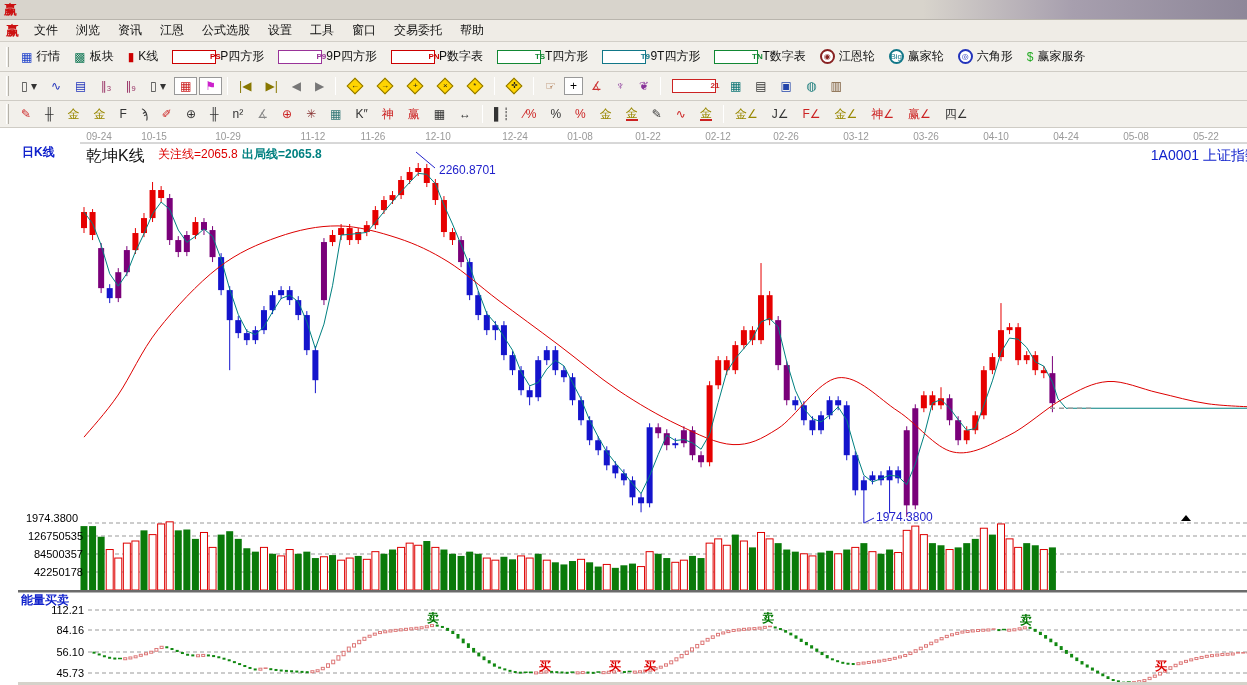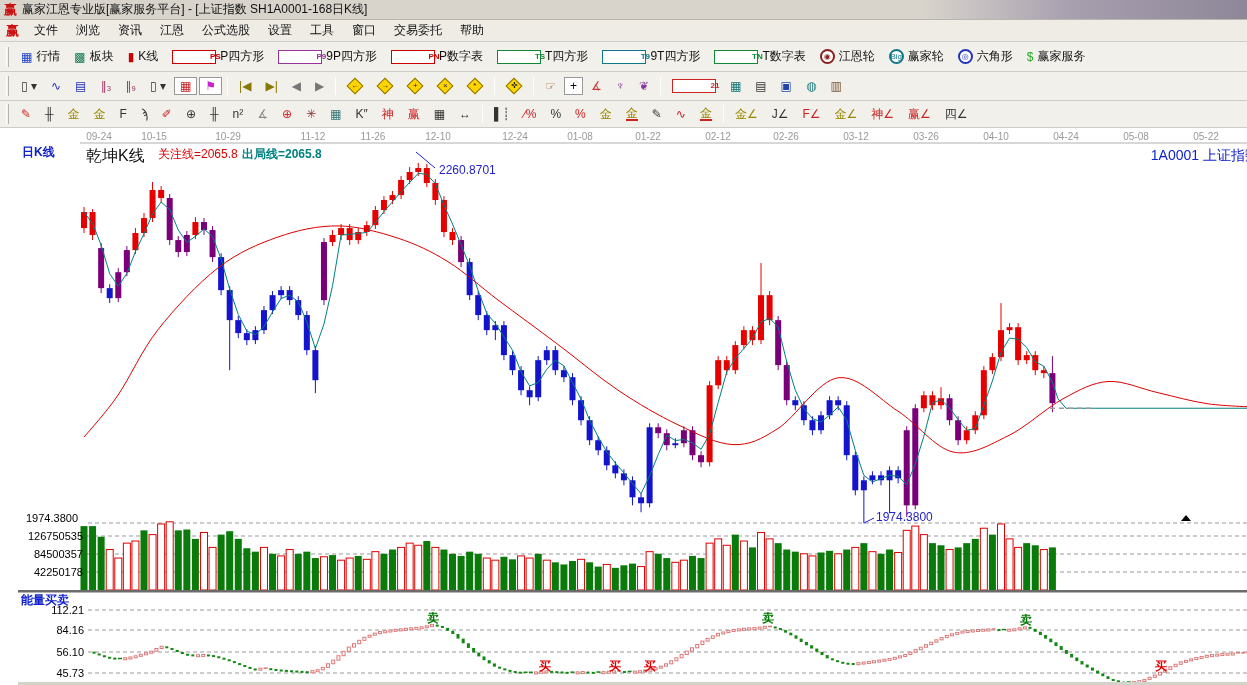--- a/index.html
+++ b/index.html
@@ -41,21 +41,20 @@
   .lbl { position:absolute; white-space:nowrap; }
   .lbl-blue { color:#1122cc; font-weight:bold; }
   .lbl-axis { color:#000; font-size:11px; font-family:"Liberation Sans","DejaVu Sans",sans-serif; }
   .bottom-strip { position:absolute; left:0; bottom:0; width:1247px; height:3px; background:#d5d2ca; }
 </style>
 </head>
 <body>
 
 <div class="titlebar">
   <span class="logo">赢</span>
-  <span class="ttl">赢家江恩专业版[赢家服务平台] - [上证指数  SH1A0001-168日K线]</span>
 </div>
 
 <div class="menubar">
   <span class="logo">赢</span>
   <span id="menu-items" style="display:flex;">
       <span class="mi">文件</span>
       <span class="mi">浏览</span>
       <span class="mi">资讯</span>
       <span class="mi">江恩</span>
       <span class="mi">公式选股</span>

